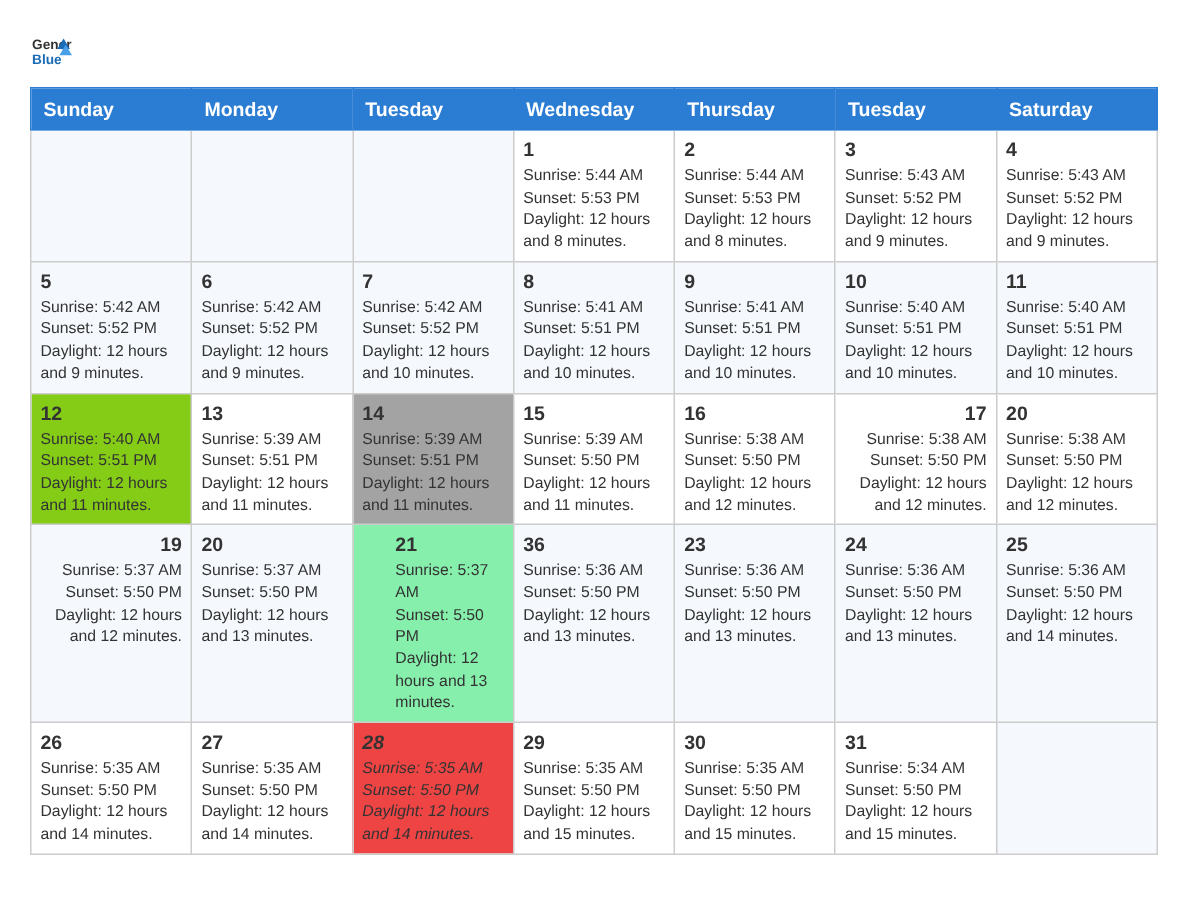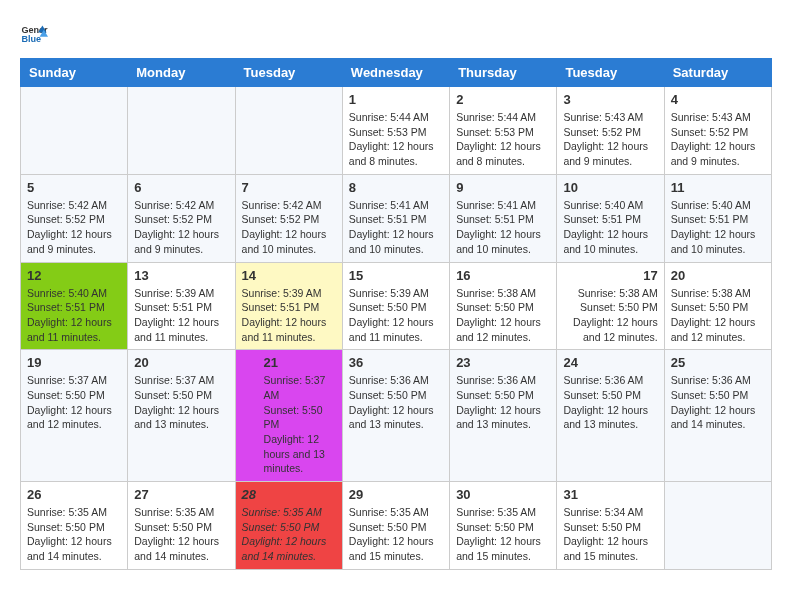--- a/index.html
+++ b/index.html
@@ -195,21 +195,21 @@
           <div class="cell-content" style="white-space: pre-line;">Sunrise: 5:40 AM
 Sunset: 5:51 PM
 Daylight: 12 hours and 11 minutes.</div>
         </td>
         <td style="background: rgb(255, 255, 255);">
           <span class="day-number">13</span>
           <div class="cell-content" style="white-space: pre-line;">Sunrise: 5:39 AM
 Sunset: 5:51 PM
 Daylight: 12 hours and 11 minutes.</div>
         </td>
-        <td style="background: #fef9c3;">
+        <td style="background: #a3a3a3;">
           <span class="day-number">14</span>
           <div class="cell-content" style="white-space: pre-line;">Sunrise: 5:39 AM
 Sunset: 5:51 PM
 Daylight: 12 hours and 11 minutes.</div>
         </td>
         <td style="background: rgb(255, 255, 255);">
           <span class="day-number">15</span>
           <div class="cell-content" style="white-space: pre-line;">Sunrise: 5:39 AM
 Sunset: 5:50 PM
 Daylight: 12 hours and 11 minutes.</div>
@@ -227,33 +227,33 @@
 Daylight: 12 hours and 12 minutes.</div>
         </td>
         <td style="background: rgb(255, 255, 255);">
           <span class="day-number">20</span>
           <div class="cell-content" style="white-space: pre-line;">Sunrise: 5:38 AM
 Sunset: 5:50 PM
 Daylight: 12 hours and 12 minutes.</div>
         </td>
       </tr>
       <tr>
-        <td style="background: rgb(245, 248, 252);">
+        <td style="background: rgb(245, 248, 252); text-align: right;">
           <span class="day-number">19</span>
           <div class="cell-content" style="white-space: pre-line;">Sunrise: 5:37 AM
 Sunset: 5:50 PM
 Daylight: 12 hours and 12 minutes.</div>
         </td>
         <td style="background: rgb(245, 248, 252);">
           <span class="day-number">20</span>
           <div class="cell-content" style="white-space: pre-line;">Sunrise: 5:37 AM
 Sunset: 5:50 PM
 Daylight: 12 hours and 13 minutes.</div>
         </td>
-        <td style="background: #d946ef; padding-left: 28px;">
+        <td style="background: #86efac; padding-left: 28px;">
           <span class="day-number">21</span>
           <div class="cell-content" style="white-space: pre-line;">Sunrise: 5:37 AM
 Sunset: 5:50 PM
 Daylight: 12 hours and 13 minutes.</div>
         </td>
         <td style="background: rgb(245, 248, 252);">
           <span class="day-number">36</span>
           <div class="cell-content" style="white-space: pre-line;">Sunrise: 5:36 AM
 Sunset: 5:50 PM
 Daylight: 12 hours and 13 minutes.</div>

